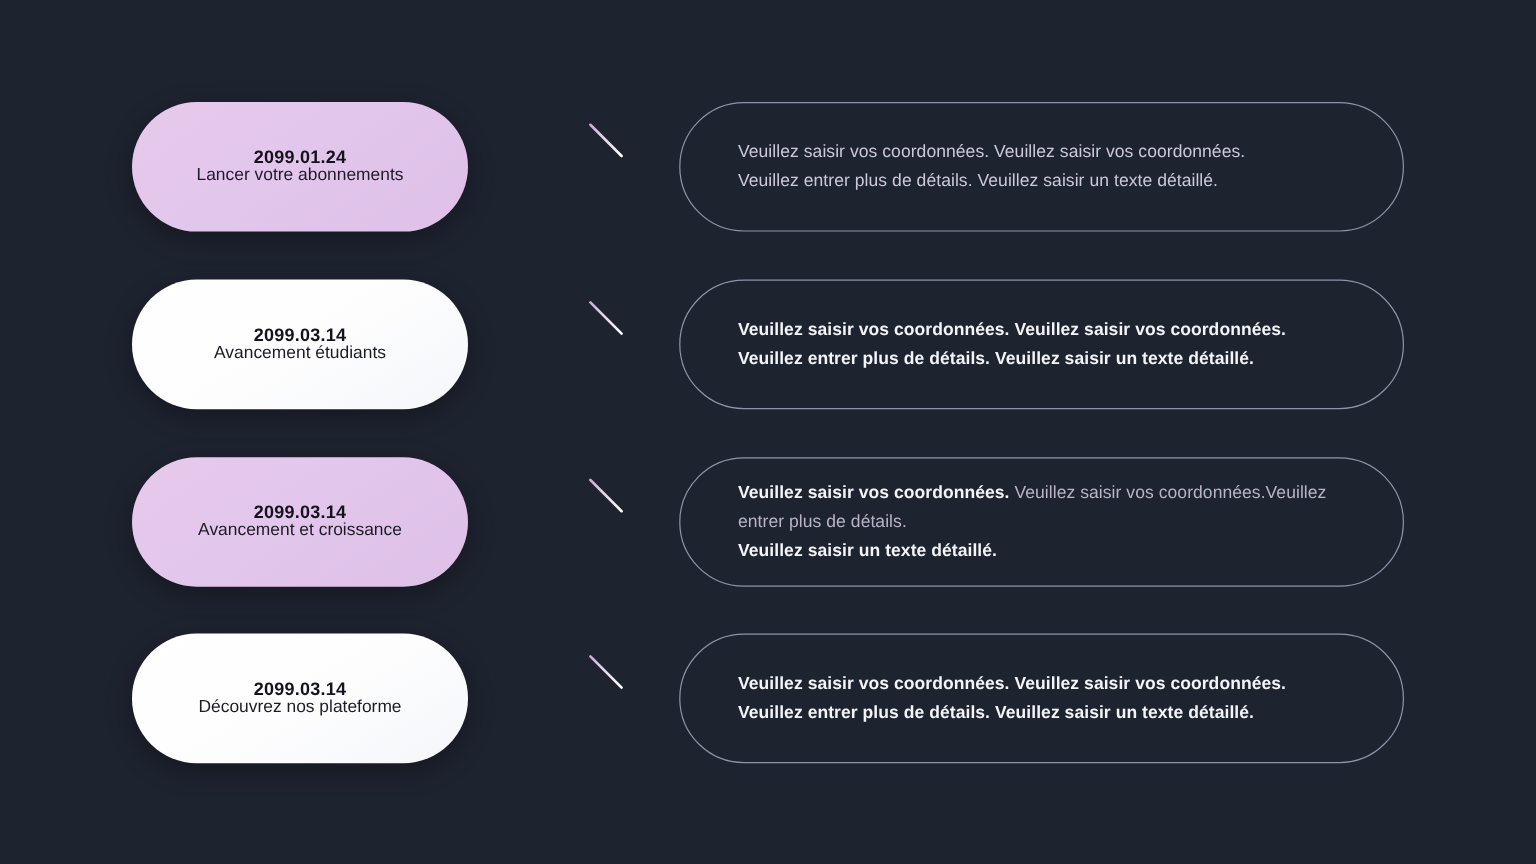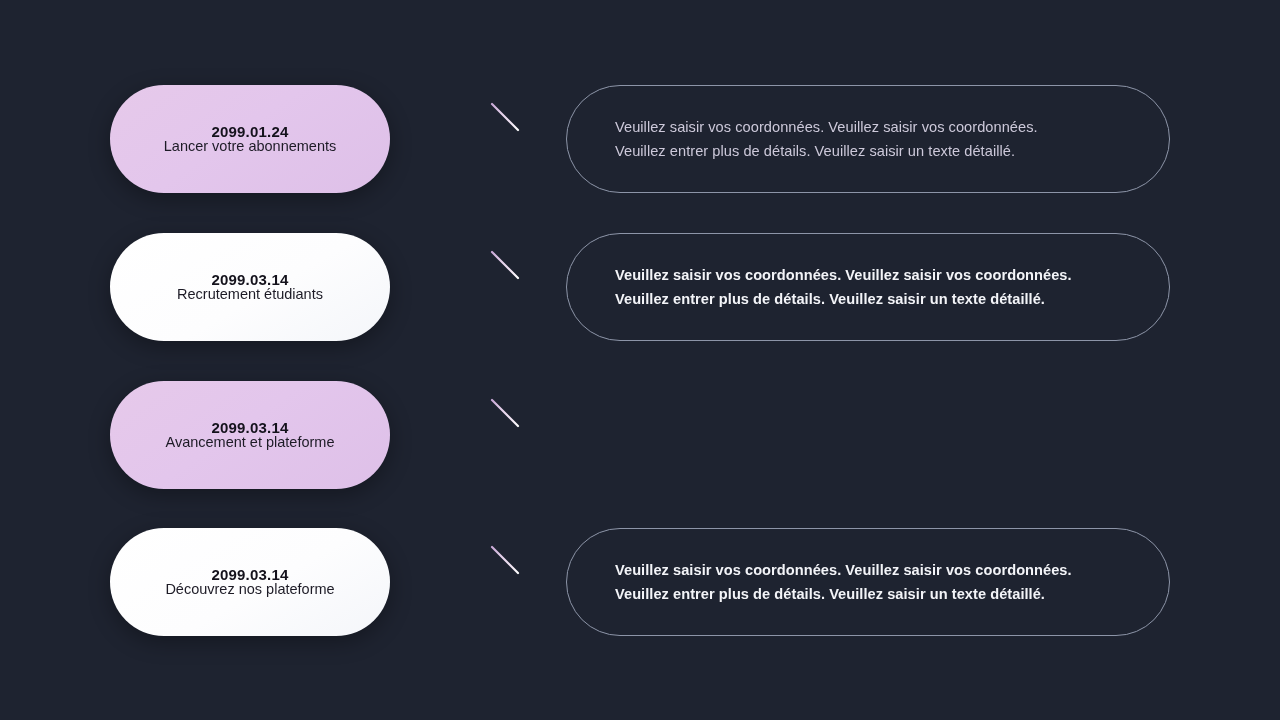--- a/index.html
+++ b/index.html
@@ -146,21 +146,21 @@
       <div class="detail">
         <div class="detail-text">
           <span class="seg-block">Veuillez saisir vos coordonnées. Veuillez saisir vos coordonnées.</span>
           <span class="seg-block">Veuillez entrer plus de détails. Veuillez saisir un texte détaillé.</span>
         </div>
       </div>
     </div>
     <div class="row" style="top: 233px;">
       <div class="pill plain">
         <div class="pill-date">2099.03.14</div>
-        <div class="pill-title">Recrutement étudiants</div>
+        <div class="pill-title">Avancement étudiants</div>
       </div>
       <div class="arrow">
 <svg width="100" height="44" viewBox="0 0 100 44" fill="none">
   <defs>
     <linearGradient id="agrad1" x1="0" y1="0" x2="1" y2="0">
       <stop offset="0%" stop-color="#c9a8d6"></stop>
       <stop offset="35%" stop-color="#e3cfe9"></stop>
       <stop offset="75%" stop-color="#f2e6f4"></stop>
       <stop offset="100%" stop-color="#ffffff"></stop>
     </linearGradient>
@@ -171,35 +171,38 @@
       <div class="detail strong">
         <div class="detail-text">
           <span class="seg-block">Veuillez saisir vos coordonnées. Veuillez saisir vos coordonnées.</span>
           <span class="seg-block">Veuillez entrer plus de détails. Veuillez saisir un texte détaillé.</span>
         </div>
       </div>
     </div>
     <div class="row" style="top: 381px;">
       <div class="pill accent">
         <div class="pill-date">2099.03.14</div>
-        <div class="pill-title">Avancement et plateforme</div>
+        <div class="pill-title">Avancement et croissance</div>
       </div>
       <div class="arrow">
 <svg width="100" height="44" viewBox="0 0 100 44" fill="none">
   <defs>
     <linearGradient id="agrad2" x1="0" y1="0" x2="1" y2="0">
       <stop offset="0%" stop-color="#c9a8d6"></stop>
       <stop offset="35%" stop-color="#e3cfe9"></stop>
       <stop offset="75%" stop-color="#f2e6f4"></stop>
       <stop offset="100%" stop-color="#ffffff"></stop>
     </linearGradient>
   </defs>
   <path d="M6 31 L90 31" stroke="url(#agrad2)" stroke-width="2.2" stroke-linecap="round"></path>
   <path d="M64 5 L90 31" stroke="url(#agrad2)" stroke-width="2.2" stroke-linecap="round"></path>
 </svg></div>
+      <div class="detail">
+        <div class="detail-text"><span class="seg-strong">Veuillez saisir vos coordonnées. </span><span class="seg-muted">Veuillez saisir vos coordonnées.Veuillez entrer plus de détails.</span><span class="seg-strong seg-block">Veuillez saisir un texte détaillé.</span></div>
+      </div>
     </div>
     <div class="row" style="top: 528px;">
       <div class="pill plain">
         <div class="pill-date">2099.03.14</div>
         <div class="pill-title">Découvrez nos plateforme</div>
       </div>
       <div class="arrow">
 <svg width="100" height="44" viewBox="0 0 100 44" fill="none">
   <defs>
     <linearGradient id="agrad3" x1="0" y1="0" x2="1" y2="0">

